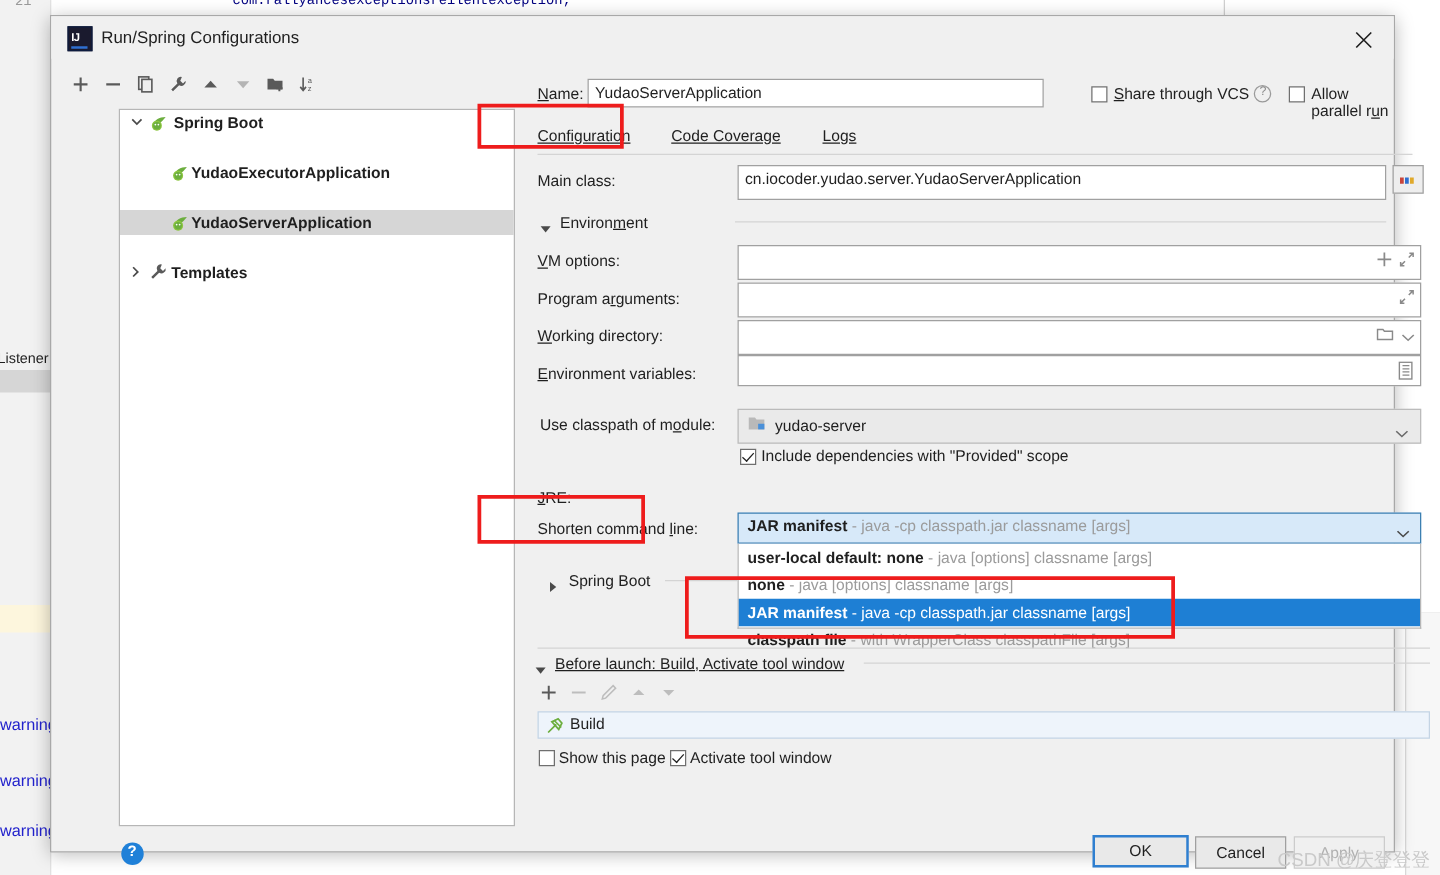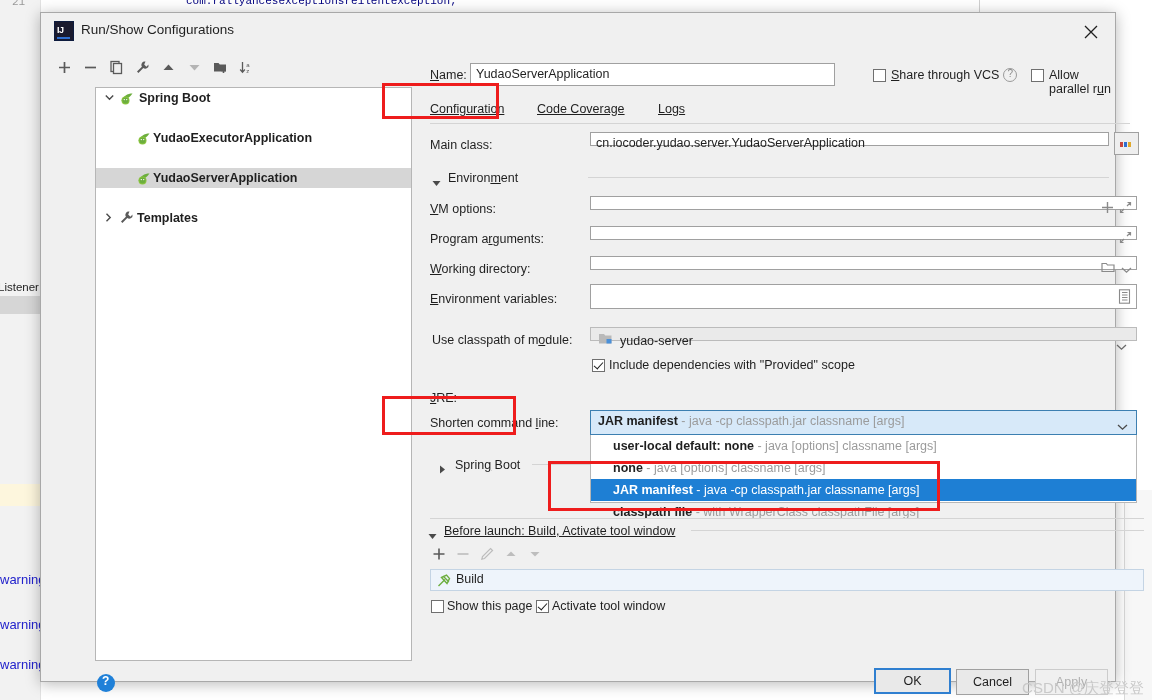--- a/index.html
+++ b/index.html
@@ -66,21 +66,21 @@
   .cbxlabel{position:absolute;font-size:12.5px;cursor:pointer;}
   .helpq{position:absolute;width:14px;height:14px;border:1px solid #9a9a9a;border-radius:50%;box-sizing:border-box;cursor:pointer;}
   .helpq span{position:absolute;left:3.5px;top:-1px;font-size:10px;color:#8a8a8a;}
 
   .tabs{position:absolute;left:389px;top:84px;width:700px;height:27px;}
   .tab{position:absolute;top:0;height:25px;line-height:25px;font-size:12.5px;cursor:pointer;text-decoration:underline;}
   .tabline{position:absolute;left:389px;top:110px;width:700px;height:1px;background:#d4d4d4;}
 
   .flabel{position:absolute;font-size:12.5px;color:#1f1f1f;white-space:nowrap;}
   .finput{
-    position:absolute;height:14px;background:#fff;border:1px solid #a0a0a0;
+    position:absolute;height:28px;background:#fff;border:1px solid #a0a0a0;
     font-size:12.5px;box-sizing:border-box;line-height:21px;padding:0 5px;color:#1f1f1f;
   }
   .finput.gray{background:#eaeaea;border:1px solid #bbb;}
   .browse-btn{
     position:absolute;width:25px;height:23px;background:#eeeeee;border:1px solid #a0a0a0;
     box-sizing:border-box;cursor:pointer;
   }
   .dots{position:absolute;left:5px;top:9px;width:14px;height:5px;}
   .dots i{position:absolute;top:0;width:3px;height:5px;display:block;}
 
@@ -95,21 +95,21 @@
   .combo{
     position:absolute;left:549px;top:397px;width:547px;height:25px;
     background:#d7e9f9;border:1px solid #3c7fb1;box-sizing:border-box;cursor:pointer;
   }
   .combo .txt{position:absolute;left:7px;top:3px;font-size:12.5px;white-space:nowrap;}
   .combo .chev{position:absolute;right:8px;top:9px;}
   .popup{
     position:absolute;left:549px;top:422px;width:547px;height:68px;
     background:#fff;border:1px solid #b6b6b6;border-top:none;box-sizing:border-box;
   }
-  .popitem{position:relative;height:22px;line-height:22px;font-size:12.5px;padding-left:22px;white-space:nowrap;cursor:pointer;}
+  .popitem{position:relative;height:22px;line-height:22px;font-size:12.5px;padding-left:7px;white-space:nowrap;cursor:pointer;}
   .popitem.sel{background:#1e7fd4;color:#fff;}
   .dim{color:#9b9b9b;}
   .popitem.sel .dim{color:#fff;}
 
   
   .blrow{
     position:absolute;left:389px;top:556px;width:714px;height:22px;
     background:#eef4fb;border:1px solid #c4d4e4;box-sizing:border-box;cursor:pointer;
   }
   .blrow .bl-ic{position:absolute;left:6px;top:4px;}
@@ -149,21 +149,21 @@
   <div class="bg-warning" style="top:617px">warning</div>
   <div class="bg-warning" style="top:657px">warning</div>
   <div class="bg-hline"></div>
   <div class="bg-panel-right"></div>
 </div>
 
 <div id="dialog">
 
   <div class="titlebar">
     <div class="title-ij"></div>
-    <div class="title-text">Run/Show Configurations</div>
+    <div class="title-text">Run/Spring Configurations</div>
     <div class="title-close">
       <svg width="14" height="14" viewBox="0 0 14 14">
           <path d="M1 1 L13 13 M13 1 L1 13" stroke="#1f1f1f" stroke-width="1.3" fill="none"></path>
         </svg>
     </div>
   </div>
 
   <div class="toolbar">
     <div class="tbtn" style="left:0">
       <svg width="15" height="15" viewBox="0 0 15 15">

